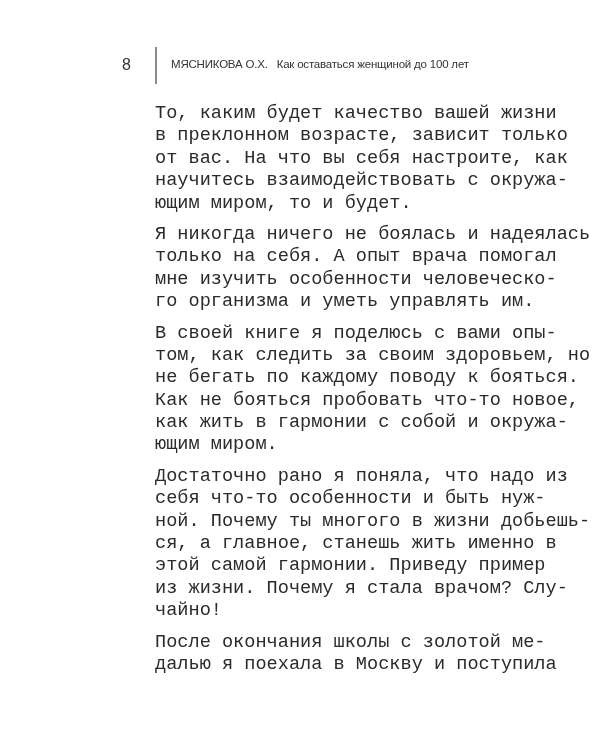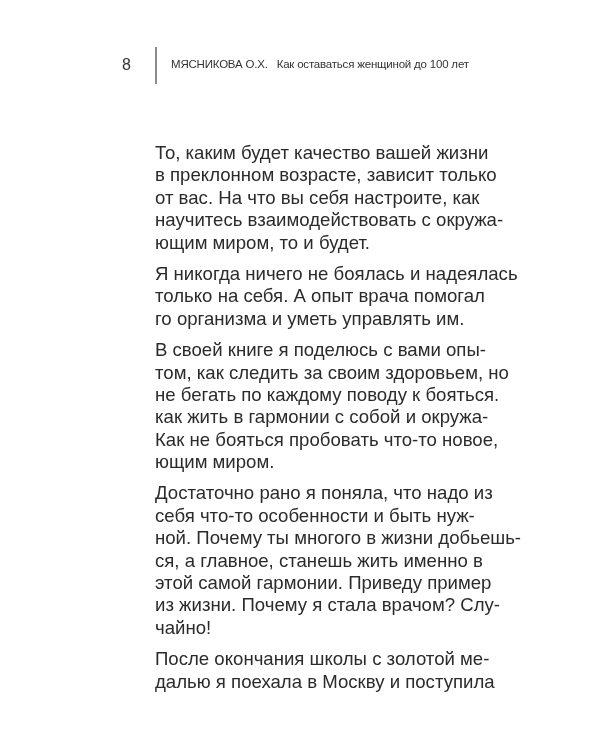--- a/index.html
+++ b/index.html
@@ -46,25 +46,24 @@
       color: #333;
       letter-spacing: -0.2px;
       white-space: nowrap;
     }
     .running-head .author { margin-right: 6px; }
     .body-text {
       position: absolute;
       left: 155px;
       top: 103px;
       width: 318px;
-      font-family: Liberation Sans, sans-serif;
+      font-family: Liberation Mono, monospace;
       font-size: 18.6px;
       line-height: 22.4px;
       color: #2b2b2b;
-      margin-top: 39px;
     }
     .para {
       margin: 0 0 9px 0;
     }
     .line {
       display: block;
       text-align: justify;
       text-align-last: justify;
       white-space: nowrap;
       height: 22.4px;
@@ -89,28 +88,29 @@
   <p class="para">
     <span class="line">То, каким будет качество вашей жизни</span>
     <span class="line">в преклонном возрасте, зависит только</span>
     <span class="line">от вас. На что вы себя настроите, как</span>
     <span class="line">научитесь взаимодействовать с окружа-</span>
     <span class="line last">ющим миром, то и будет.</span>
   </p>
   <p class="para">
     <span class="line">Я никогда ничего не боялась и надеялась</span>
     <span class="line">только на себя. А опыт врача помогал</span>
+    <span class="line">мне изучить особенности человеческо-</span>
     <span class="line last">го организма и уметь управлять им.</span>
   </p>
   <p class="para">
     <span class="line">В своей книге я поделюсь с вами опы-</span>
     <span class="line">том, как следить за своим здоровьем, но</span>
     <span class="line">не бегать по каждому поводу к бояться.</span>
+    <span class="line">Как не бояться пробовать что-то новое,</span>
     <span class="line">как жить в гармонии с собой и окружа-</span>
-    <span class="line">Как не бояться пробовать что-то новое,</span>
     <span class="line last">ющим миром.</span>
   </p>
   <p class="para">
     <span class="line">Достаточно рано я поняла, что надо из</span>
     <span class="line">себя что-то особенности и быть нуж-</span>
     <span class="line">ной. Почему ты многого в жизни добьешь-</span>
     <span class="line">ся, а главное, станешь жить именно в</span>
     <span class="line">этой самой гармонии. Приведу пример</span>
     <span class="line">из жизни. Почему я стала врачом? Слу-</span>
     <span class="line last">чайно!</span>

